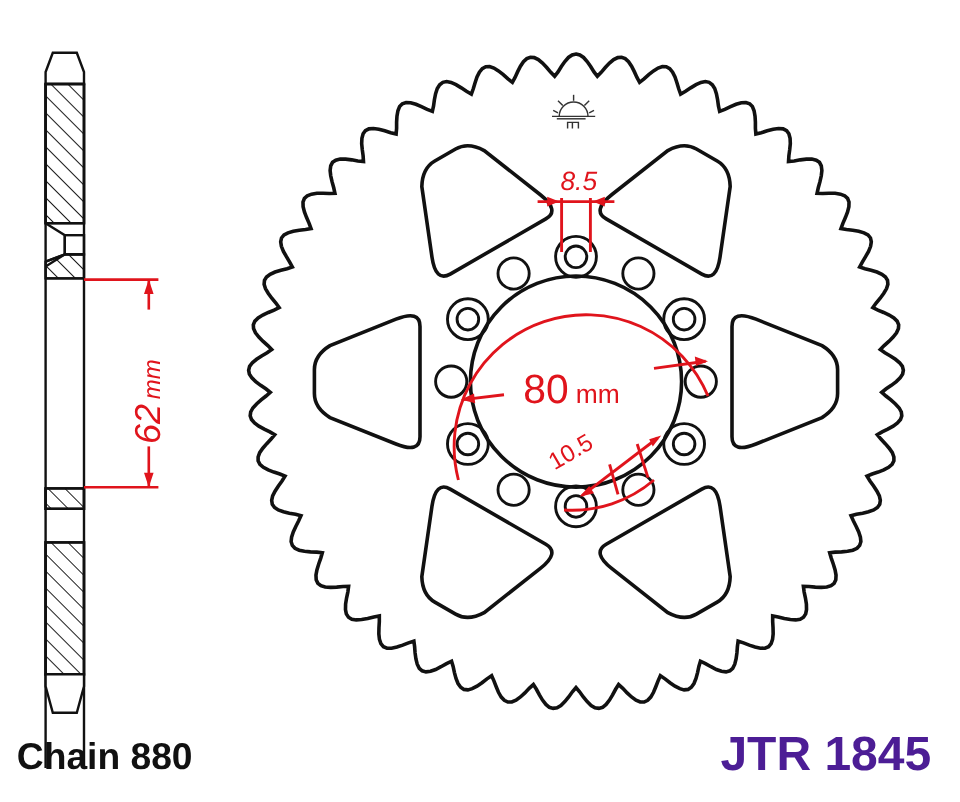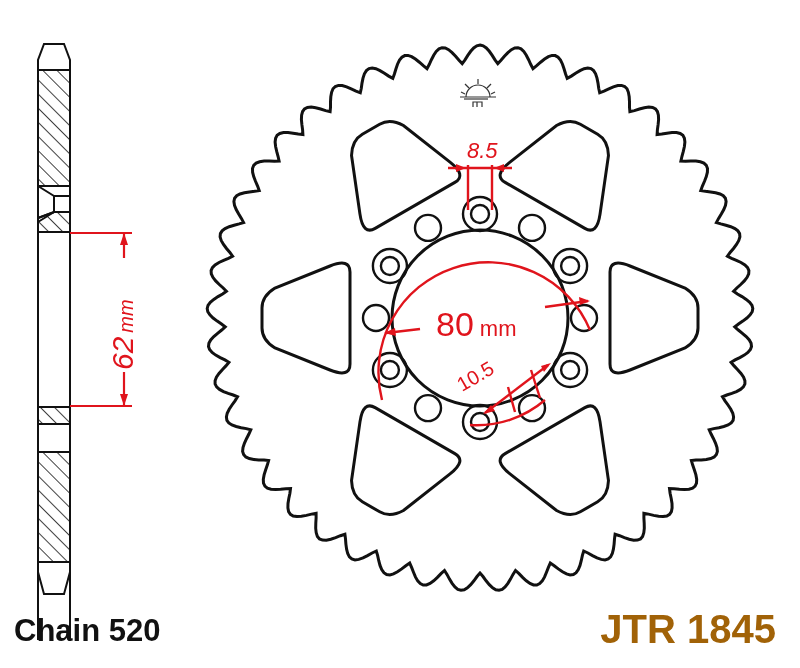--- a/index.html
+++ b/index.html
@@ -1,19 +1,19 @@
 <!DOCTYPE html>
 <html><head>
 <meta charset="utf-8">
 <style>
   html, body { margin:0; padding:0; background:#ffffff; }
   body { width:800px; height:668px; position:relative; overflow:hidden; font-family:"Liberation Sans", sans-serif; }
   #drawing { position:absolute; left:0; top:0; width:800px; height:668px; }
   .label-chain { position:absolute; left:14px; top:613px; font-family:"Liberation Sans", sans-serif; font-weight:bold; font-size:31px; color:#111; letter-spacing:0px; }
-  .label-part { position:absolute; right:24px; top:607px; font-family:"Liberation Sans", sans-serif; font-weight:bold; font-size:40px; color:#a16207; }
+  .label-part { position:absolute; right:24px; top:607px; font-family:"Liberation Sans", sans-serif; font-weight:bold; font-size:40px; color:#4c1d95; }
   svg text { font-family:"Liberation Sans", sans-serif; }
 </style>
 </head>
 <body>
 
 <svg id="drawing" width="800" height="668" viewBox="0 0 800 668" xmlns="http://www.w3.org/2000/svg">
   <defs>
     <pattern id="hatch" patternUnits="userSpaceOnUse" width="10" height="10" patternTransform="rotate(-45)">
       <line x1="0" y1="0" x2="0" y2="10" stroke="#111" stroke-width="1.6"></line>
     </pattern>
@@ -121,14 +121,14 @@
     <path d="M483 414 l8 -9 l4 6 z"></path>
     <path d="M551 363 l-7 9 l-3 -6 z"></path>
   </g>
   <text x="467" y="158" fill="#e0141c" font-size="22" font-style="italic">8.5</text>
   <text x="436" y="336" fill="#e0141c" font-size="34">
     <tspan>80</tspan><tspan dx="6" font-size="22">mm</tspan>
   </text>
   <text transform="translate(462,392) rotate(-30)" fill="#e0141c" font-size="20">10.5</text>
 </svg>
 
-<div class="label-chain">Chain 520</div>
+<div class="label-chain">Chain 880</div>
 <div class="label-part">JTR 1845</div>
 
 </body></html>

